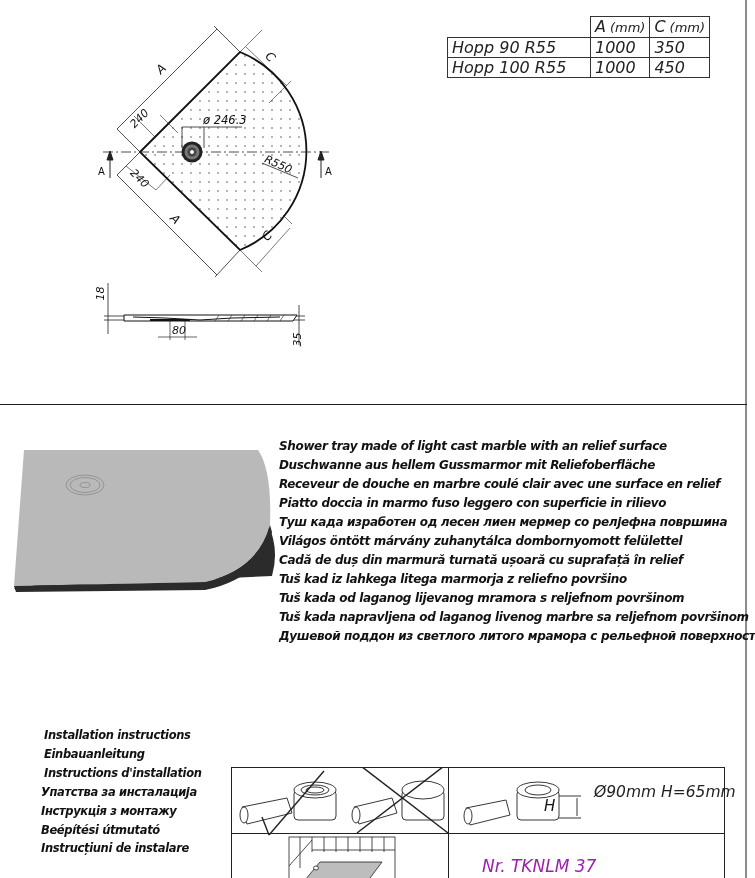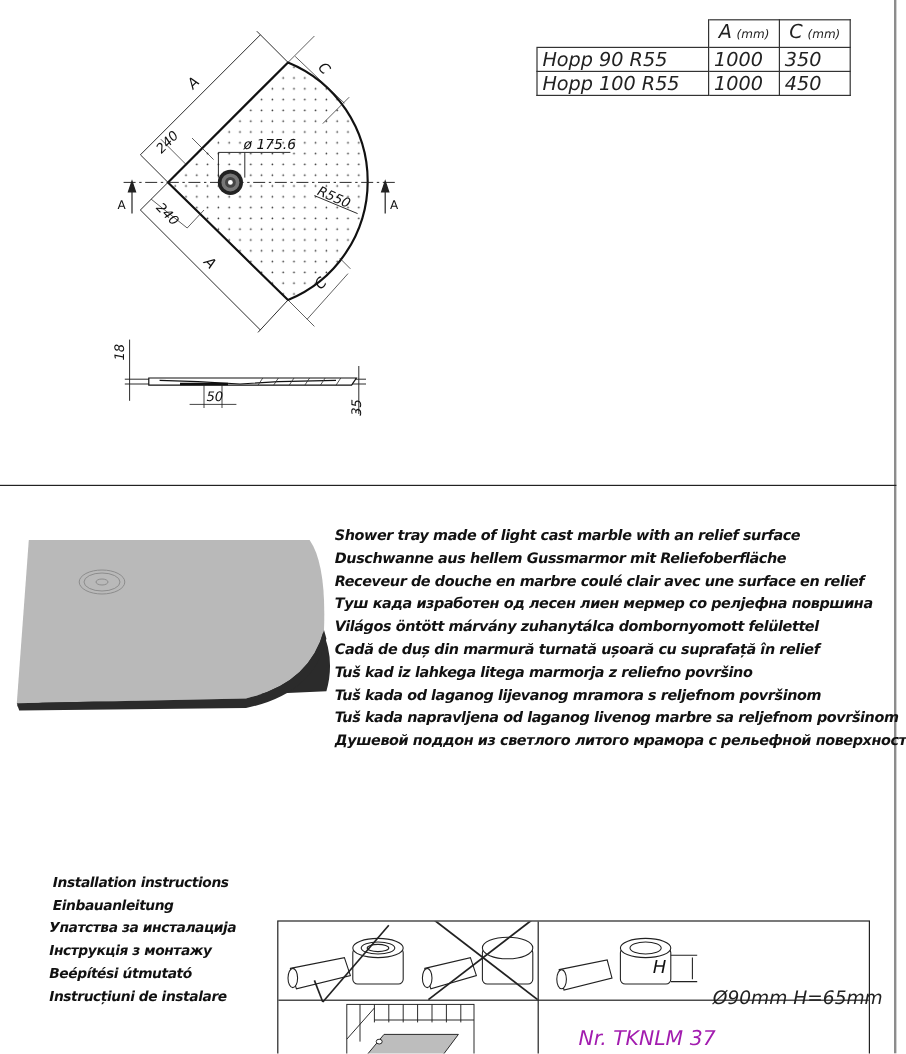--- a/index.html
+++ b/index.html
@@ -11,40 +11,40 @@
 
   
   .dimtable { position:absolute; left:447px; top:16px; border-collapse:collapse;
               font-family:"DejaVu Sans", sans-serif; font-style:italic; font-weight:normal; }
   .dimtable td { border:1px solid #333; padding:0 4px; height:19px; line-height:19px;
                  font-size:16px; color:#222; white-space:nowrap; transform-origin:left; }
   .dimtable td.blank { border-top:none; border-left:none; }
   .dimtable td.model { width:134px;margin-top:35px; }
   .dimtable td.num { width:50px; text-align:left; }
   .dimtable td.hdr { text-align:center; }
-  .dimtable .unit { font-size:10px; margin-left:4px; }
+  .dimtable .unit { font-size:13px; margin-left:4px; }
 
   
   .desc { position:absolute; left:279px; top:437px; width:470px;
           font-family:"DejaVu Sans", sans-serif; font-style:italic; font-weight:bold;
           font-size:12px; letter-spacing:-0.35px; line-height:19px; color:#111; }
   .desc div { white-space:nowrap; }
 
   .inst { position:absolute; left:44px; top:726px;
           font-family:"DejaVu Sans", sans-serif; font-style:italic; font-weight:bold;
           font-size:11.5px; letter-spacing:-0.35px; line-height:18.9px; color:#111; }
   .inst div { white-space:nowrap; }
 
   
   .itable { position:absolute; left:231px; top:767px; width:494px; height:130px;
             border:1px solid #222; box-sizing:border-box; }
   .itable .vdiv { position:absolute; left:216px; top:0; width:1px; height:100%; background:#222; }
   .itable .hdiv { position:absolute; left:0; top:65px; width:100%; height:1px; background:#222; }
   .siphon-text { position:absolute; left:362px; top:14px; font-style:italic;
-                 font-size:15.5px; line-height:21px; color:#222; white-space:nowrap;margin-top:40px; }
+                 font-size:15.5px; line-height:21px; color:#222; white-space:nowrap; }
   .nr-text { position:absolute; left:250px; top:88px; font-style:italic; font-size:17px; color:#a21caf; white-space:nowrap; }
 </style>
 </head>
 <body>
 
 <div class="rightrule"></div>
 <div class="hrule"></div>
 
 <svg class="abs" style="left:0;top:0" width="440" height="400">
   <defs>
@@ -148,27 +148,27 @@
     <line x1="442" y1="352" x2="556" y2="352"></line>
   </g>
 </svg>
 
 <div class="abs" style="left:157px;top:62px;font-size:12px;transform:rotate(-45deg);font-style:italic;">A</div>
 <div class="abs" style="left:266px;top:50px;font-size:12px;transform:rotate(45deg);font-style:italic;">C</div>
 <div class="abs" style="left:129px;top:112px;font-size:11px;transform:rotate(-45deg);font-style:italic;">240</div>
 <div class="abs" style="left:129px;top:172px;font-size:11px;transform:rotate(45deg);font-style:italic;">240</div>
 <div class="abs" style="left:171px;top:212px;font-size:12px;transform:rotate(45deg);font-style:italic;">A</div>
 <div class="abs" style="left:263px;top:229px;font-size:12px;transform:rotate(-45deg);font-style:italic;">C</div>
-<div class="abs" style="left:203px;top:113px;font-size:11.5px;font-style:italic;">ø 175.6</div>
+<div class="abs" style="left:203px;top:113px;font-size:11.5px;font-style:italic;">ø 246.3</div>
 <div class="abs" style="left:264px;top:158px;font-size:11px;transform:rotate(24deg);font-style:italic;">R550</div>
 <div class="abs" style="left:98px;top:166px;font-size:10px;">A</div>
 <div class="abs" style="left:325px;top:166px;font-size:10px;">A</div>
 
 <div class="abs" style="left:93px;top:287px;font-size:11px;transform:rotate(-90deg);font-style:italic;">18</div>
-<div class="abs" style="left:172px;top:324px;font-size:11px;font-style:italic;">50</div>
+<div class="abs" style="left:172px;top:324px;font-size:11px;font-style:italic;">80</div>
 <div class="abs" style="left:290px;top:333px;font-size:11px;transform:rotate(-90deg);font-style:italic;">35</div>
 
 <table class="dimtable">
   <tbody>
       <tr>
     <td class="blank"></td>
     <td class="hdr"><span>A</span><span class="unit">(mm)</span></td>
     <td class="hdr"><span>C</span><span class="unit">(mm)</span></td>
   </tr>
   <tr>
@@ -192,32 +192,34 @@
     <ellipse cx="85" cy="45" rx="19" ry="10"></ellipse>
     <ellipse cx="85" cy="45" rx="15" ry="7.5"></ellipse>
     <ellipse cx="85" cy="45" rx="5" ry="2.5"></ellipse>
   </g>
 </svg>
 
 <div class="desc">
   <div>Shower tray made of light cast marble with an relief surface</div>
   <div>Duschwanne aus hellem Gussmarmor mit Reliefoberfläche</div>
   <div>Receveur de douche en marbre coulé clair avec une surface en relief</div>
+  <div>Piatto doccia in marmo fuso leggero con superficie in rilievo</div>
   <div>Туш када изработен од лесен лиен мермер со релјефна површина</div>
   <div>Világos öntött márvány zuhanytálca dombornyomott felülettel</div>
   <div>Cadă de duș din marmură turnată ușoară cu suprafață în relief</div>
   <div>Tuš kad iz lahkega litega marmorja z reliefno površino</div>
   <div>Tuš kada od laganog lijevanog mramora s reljefnom površinom</div>
   <div>Tuš kada napravljena od laganog livenog marbre sa reljefnom površinom</div>
   <div>Душевой поддон из светлого литого мрамора с рельефной поверхностью</div>
 </div>
 
 <div class="inst">
   <div>Installation instructions</div>
   <div>Einbauanleitung</div>
+  <div>Instructions d'installation</div>
   <div style="margin-left:-3px">Упатства за инсталација</div>
   <div style="margin-left:-3px">Інструкція з монтажу</div>
   <div style="margin-left:-3px">Beépítési útmutató</div>
   <div style="margin-left:-3px">Instrucțiuni de instalare</div>
 </div>
 
 <div class="itable">
   <div class="vdiv"></div>
   <div class="hdiv"></div>
 

